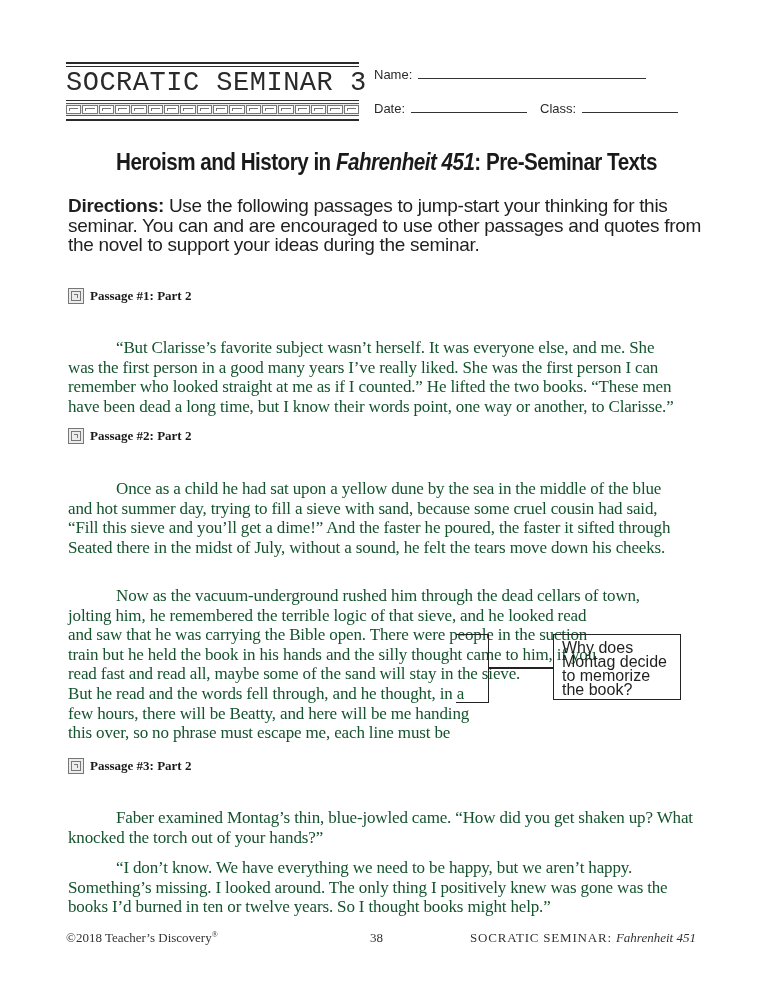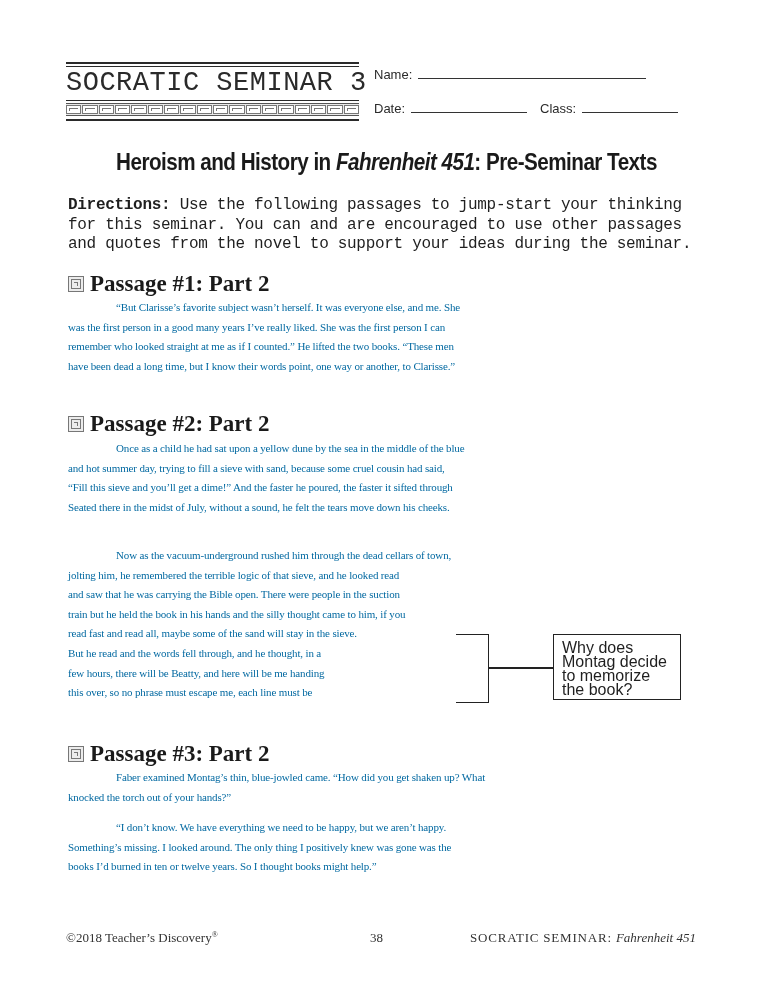--- a/index.html
+++ b/index.html
@@ -15,29 +15,29 @@
   .logo .greek span::after { content: ""; position: absolute; left: 2px; top: 2px; right: 2px; bottom: 2px; border-top: 1px solid #777; border-left: 1px solid #777; }
   .logo .rule.bottom { margin-top: 3px; height: 2px; }
 
   
   .field { position: absolute; font-family: "Liberation Sans", sans-serif; font-size: 13px; color: #2a2a2a; }
   .field .line { display: inline-block; border-bottom: 1px solid #333; vertical-align: baseline; height: 1px; margin-left: 6px; }
 
   h1 { position: absolute; left: 0; width: 773px; top: 148px; margin: 0; text-align: center; font-family: "Liberation Sans", sans-serif; font-weight: bold; font-size: 24px; letter-spacing: -0.6px; color: #1a1a1a; transform: scaleX(0.86); }
   h1 i { font-style: italic; }
 
-  .directions { position: absolute; left: 68px; top: 196px; width: 640px; font-family: Liberation Mono, monospace; font-size: 16px; line-height: 19.5px; letter-spacing: -0.3px; color: #1f1f1f; }
+  .directions { position: absolute; left: 68px; top: 196px; width: 640px; font-family: Liberation Sans, sans-serif; font-size: 19px; line-height: 19.5px; letter-spacing: -0.3px; color: #1f1f1f; }
   .directions b { font-weight: bold; }
 
-  .section-head { position: absolute; left: 68px; font-family: "Liberation Serif", serif; font-weight: bold; font-size: 23px; color: #1a1a1a; display: flex; align-items: center; }
+  .section-head { position: absolute; left: 68px; font-family: "Liberation Serif", serif; font-weight: bold; font-size: 13px; color: #1a1a1a; display: flex; align-items: center; margin-top: 17px; }
   .section-icon { width: 16px; height: 16px; margin-right: 6px; border: 1px solid #777; background: #ececec; position: relative; box-sizing: border-box; }
   .section-icon::before { content: ""; position: absolute; left: 2px; top: 2px; right: 2px; bottom: 2px; border: 1px solid #777; }
   .section-icon::after { content: ""; position: absolute; left: 5px; top: 5px; width: 3px; height: 3px; border-top: 1px solid #777; border-right: 1px solid #777; }
 
-  .para { position: absolute; left: 68px; width: 640px; font-family: "Liberation Serif", serif; font-size: 11px; line-height: 19.6px; color: #0369a1; letter-spacing: -0.15px; }
+  .para { position: absolute; left: 68px; width: 640px; font-family: "Liberation Serif", serif; font-size: 17px; line-height: 19.6px; color: #14532d; letter-spacing: -0.15px; margin-top: 40px; }
   .para .ln { display: block; white-space: nowrap; }
   .para .ln.indent { padding-left: 48px; }
 
   .bracket { position: absolute; border: 1.5px solid #222; border-left: none; }
   .connector { position: absolute; height: 1.5px; background: #222; }
   .callout { position: absolute; border: 1.5px solid #222; box-sizing: border-box; padding: 6px 8px; font-family: "Liberation Sans", sans-serif; font-size: 16px; line-height: 14px; color: #1f1f1f; transform-origin: left top; }
 
   .footer { position: absolute; top: 930px; font-family: "Liberation Serif", serif; font-size: 13px; color: #333; }
   .footer sup { font-size: 8px; }
   .footer .sc { letter-spacing: 0.8px; }

